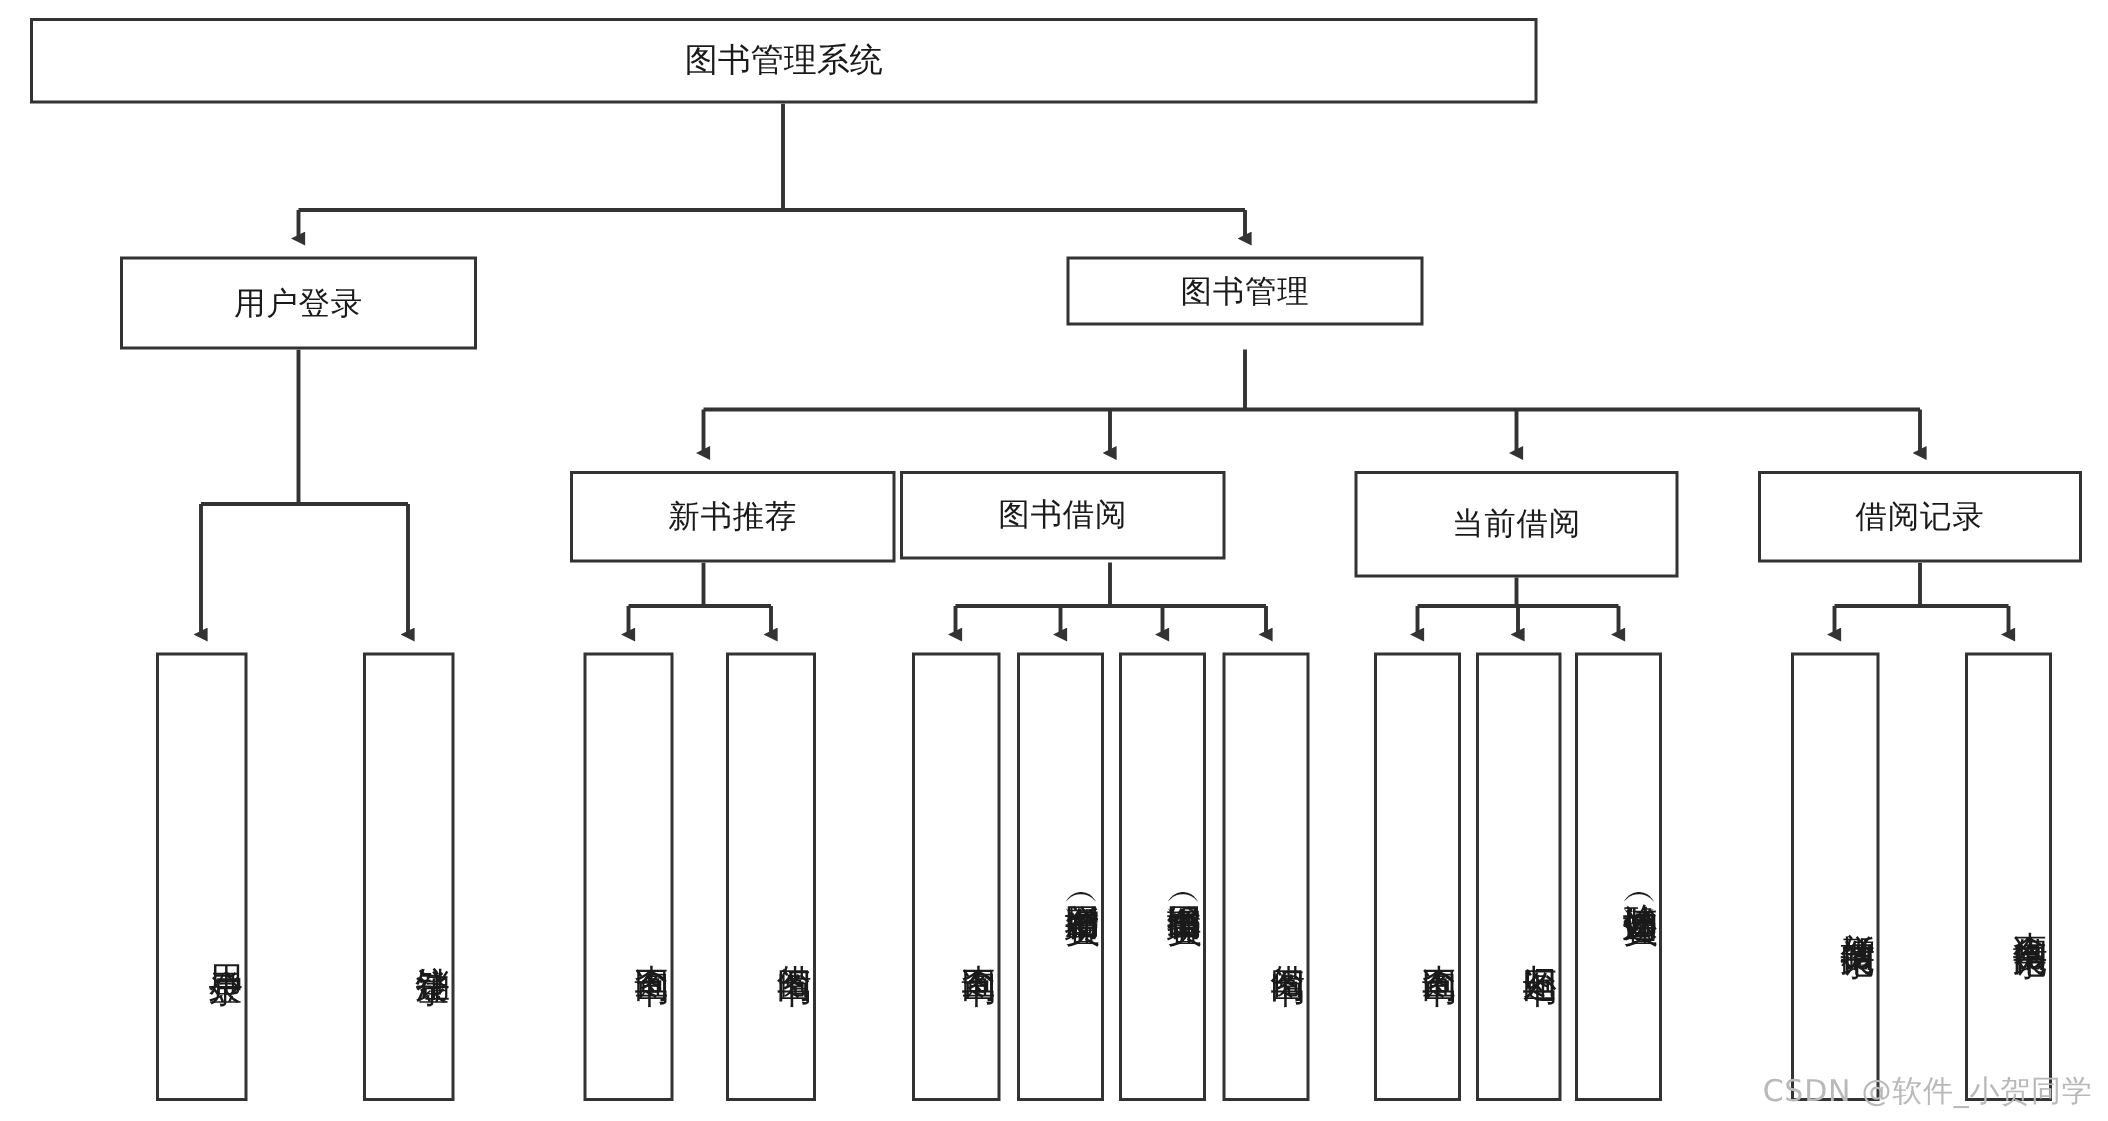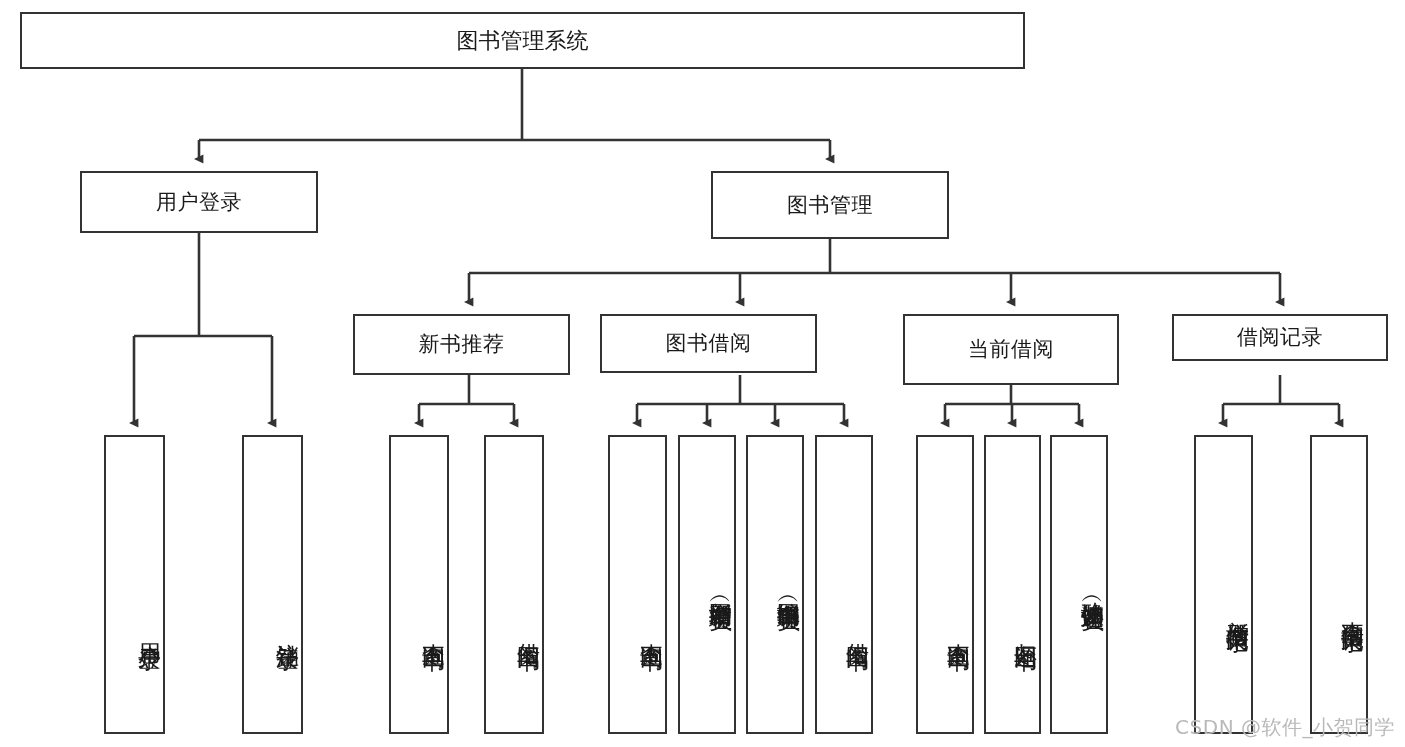--- a/index.html
+++ b/index.html
@@ -126,34 +126,34 @@
     </g>
   </svg>
 
   <div class="node root" style="left:20px; top:12px; width:1005px; height:57px;">
     <span>图书管理系统</span>
   </div>
 
   <div class="node h" style="left:80px; top:171px; width:238px; height:62px;">
     <span>用户登录</span>
   </div>
-  <div class="node h" style="left:711px; top:171px; width:238px; height:68px;">
+  <div class="node h" style="left:711px; top:171px; width:238px; height:46px;">
     <span>图书管理</span>
   </div>
 
-  <div class="node h" style="left:353px; top:314px; width:217px; height:61px;">
+  <div class="node h" style="left:380px; top:314px; width:217px; height:61px;">
     <span>新书推荐</span>
   </div>
   <div class="node h" style="left:600px; top:314px; width:217px; height:59px;justify-content:center;">
     <span>图书借阅</span>
   </div>
   <div class="node h" style="left:903px; top:314px; width:216px; height:71px;">
     <span>当前借阅</span>
   </div>
-  <div class="node h" style="left:1172px; top:314px; width:216px; height:47px;">
+  <div class="node h" style="left:1172px; top:314px; width:216px; height:61px;">
     <span>借阅记录</span>
   </div>
 
   <div class="node v" style="left:104px; top:435px; width:61px; height:299px; padding-top:88px;">
     <span class="vlabel">用户登录</span>
   </div>
   <div class="node v" style="left:242px; top:435px; width:61px; height:299px; padding-top:88px;">
     <span class="vlabel">注销登录</span>
   </div>
 

